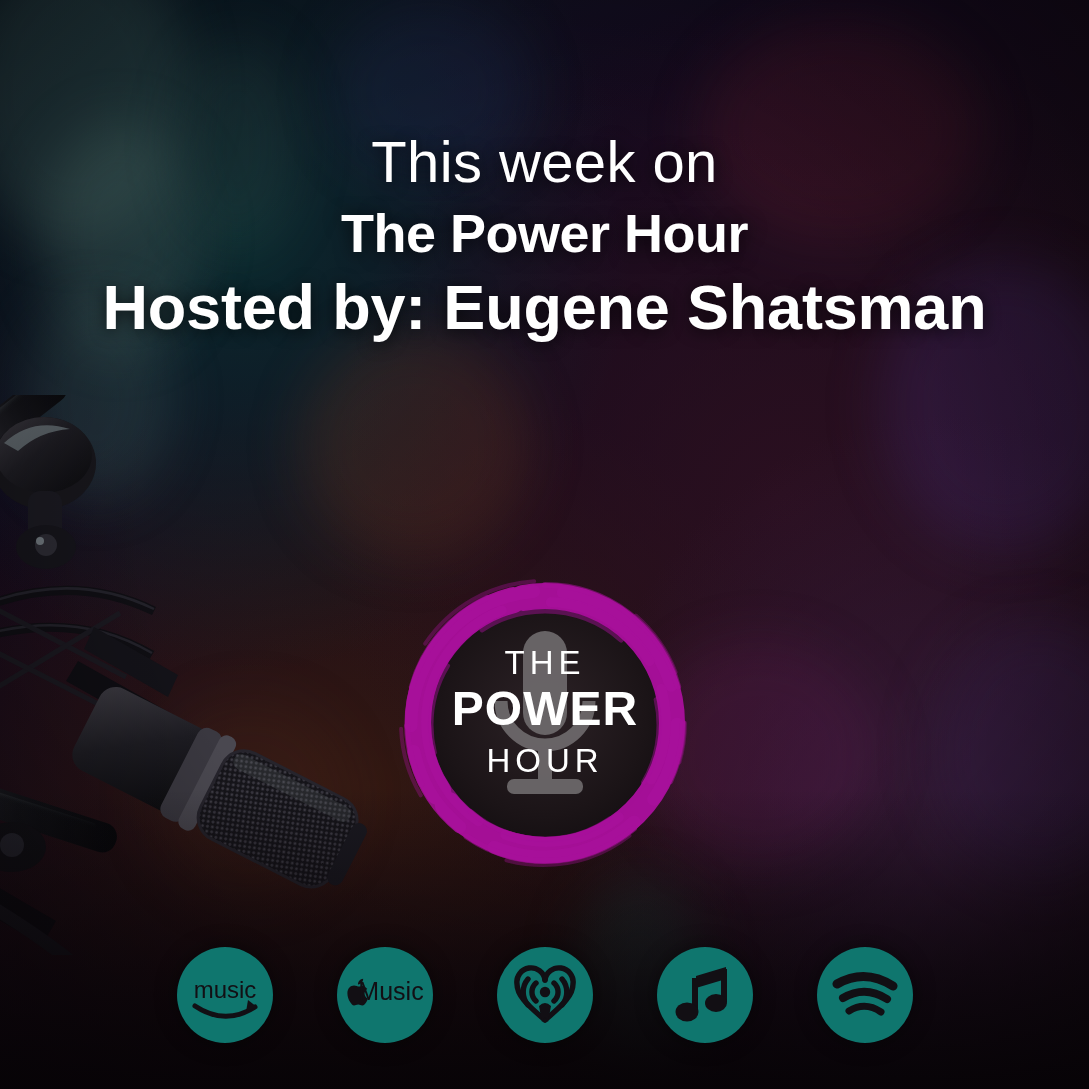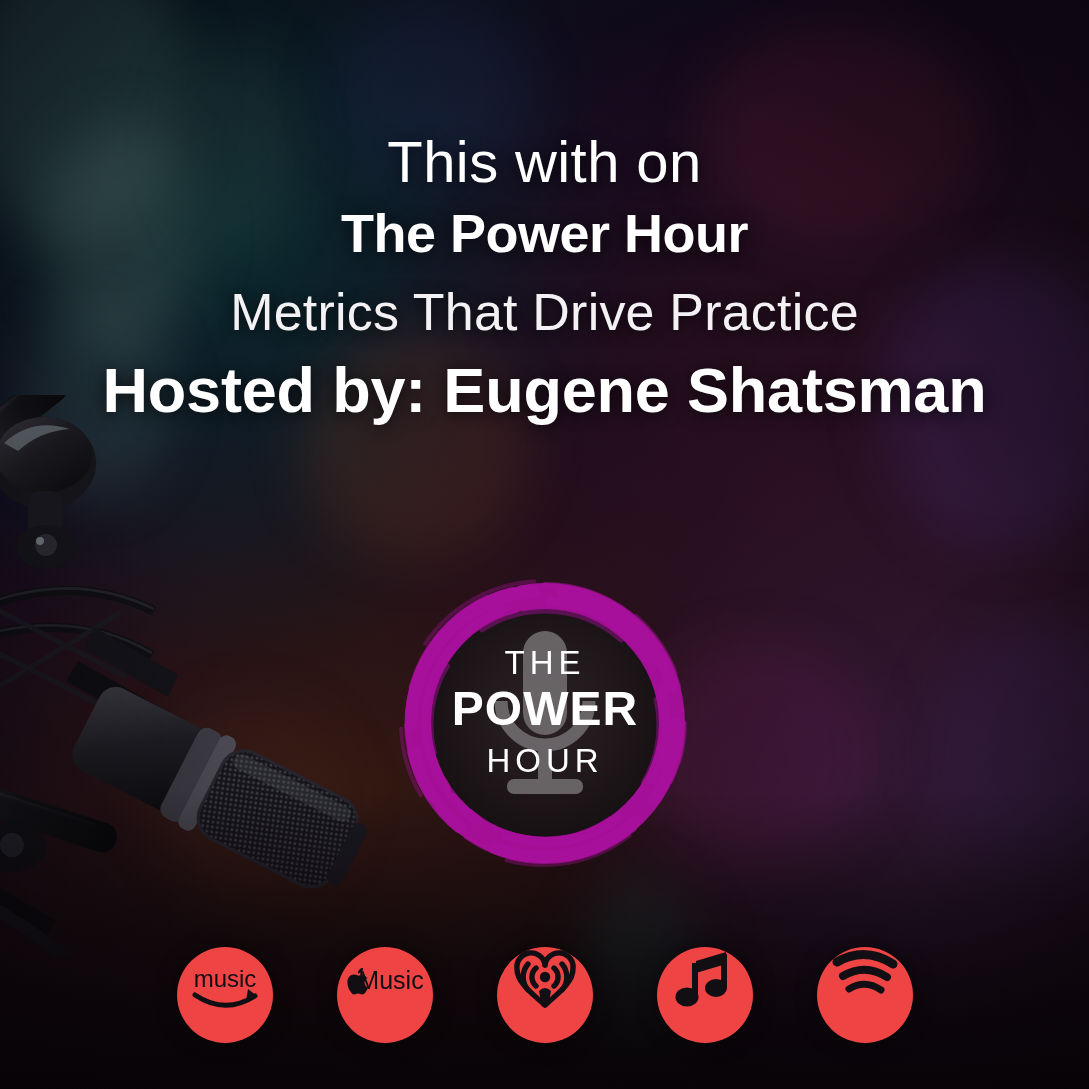--- a/index.html
+++ b/index.html
@@ -106,22 +106,22 @@
     left: 0; right: 0;
     top: 947px;
     display: flex;
     justify-content: center;
     gap: 64px;
     z-index: 8;
   }
   .pf {
     width: 96px; height: 96px;
     border-radius: 50%;
-    background: #ef4444;
-    display: flex; align-items: flex-start; justify-content: center;
+    background: #0f766e;
+    display: flex; align-items: center; justify-content: center;
     box-shadow: 0 0 22px rgba(0,0,0,0.45);
   }
   .pf svg { display: block; }
 </style>
 </head>
 <body>
 
 <div id="poster">
 
   <div class="bg-base"></div>
@@ -217,23 +217,22 @@
       <path d="M2 500 q58 34 96 64" stroke="#1b1a21" stroke-width="13" fill="none" stroke-linecap="round"></path>
 
       <rect x="0" y="0" width="430" height="560" fill="none"></rect>
     </svg>
   </div>
 
   <div class="vign"></div>
   <div class="darken-bottom"></div>
 
   <div class="textblock">
-    <div class="t-kicker">This with on</div>
+    <div class="t-kicker">This week on</div>
     <div class="t-title">The Power Hour</div>
-    <div class="t-sub">Metrics That Drive Practice</div>
     <div class="t-host">Hosted by: Eugene Shatsman</div>
   </div>
 
   <div class="logo-wrap">
     <svg width="300" height="300" viewBox="0 0 300 300" xmlns="http://www.w3.org/2000/svg">
       <defs>
         <radialGradient id="logoInner" cx="50%" cy="45%" r="62%">
           <stop offset="0%" stop-color="#2c2226"></stop>
           <stop offset="70%" stop-color="#1b1417"></stop>
           <stop offset="100%" stop-color="#120d10"></stop>

